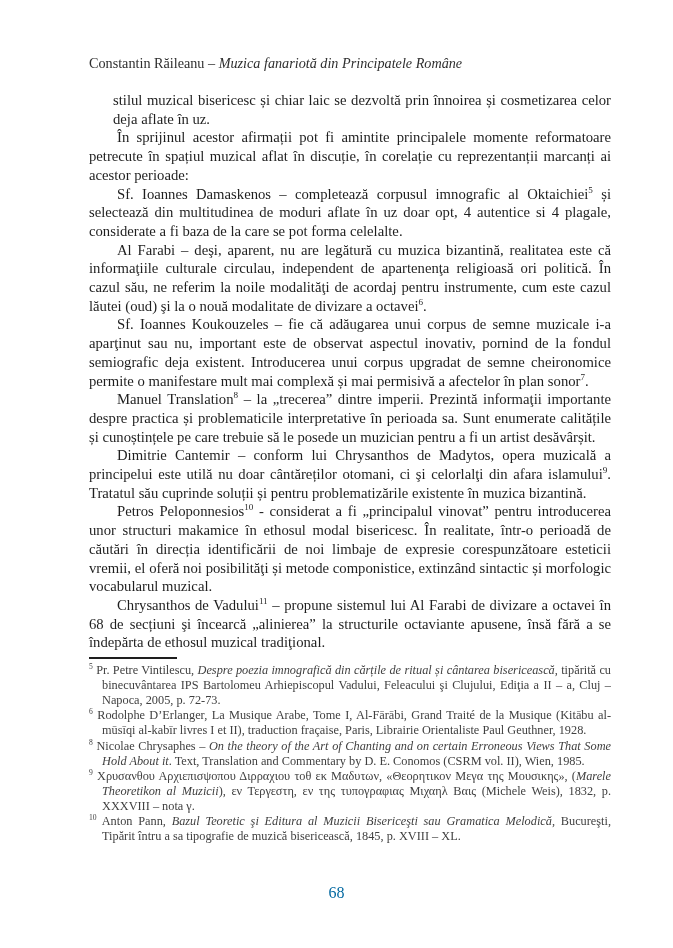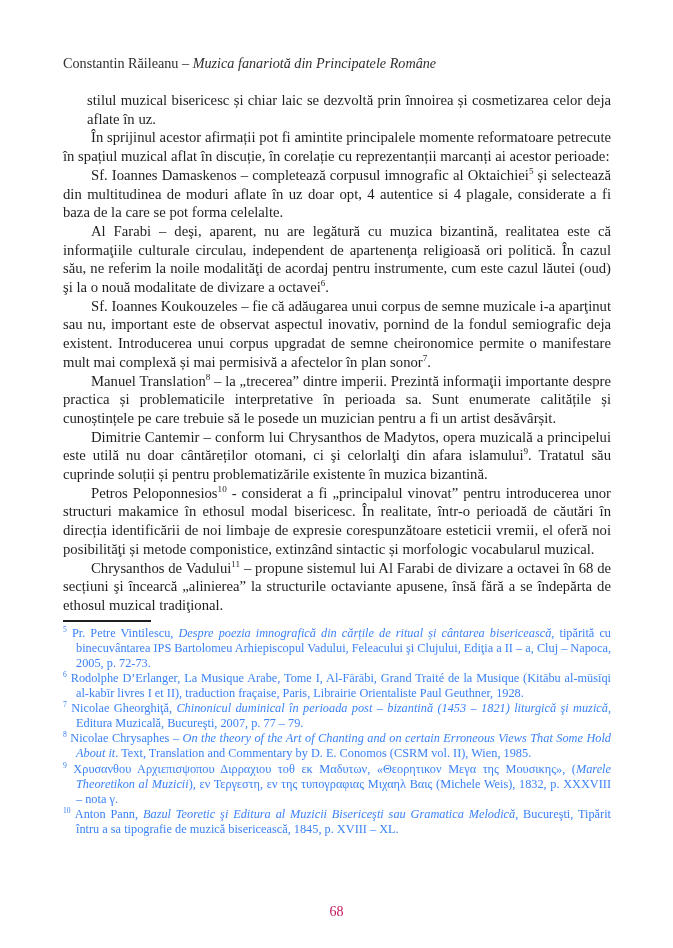--- a/index.html
+++ b/index.html
@@ -4,21 +4,21 @@
 <style>
   html,body{margin:0;padding:0;background:#e8e8e8;}
   .page{
     position:relative;
     width:673px;height:948px;
     margin:0 auto;
     background:#ffffff;
     color:#1e1e1e;
     font-family:"Liberation Serif","DejaVu Serif",serif;
     box-sizing:border-box;
-    padding:55px 62px 0 63px;
+    padding:55px 62px 0 89px;
     overflow:hidden;
   }
   .running-head{
     font-size:14.2px;
     line-height:17px;
     color:#2e2e2e;
     margin:0 0 19px 0;
     white-space:nowrap;
   }
   .running-head .book-title{font-style:italic;}
@@ -46,29 +46,29 @@
     border-top:2px solid #1e1e1e;
     margin:0 0 4px 0;
   }
   .footnotes .fn{
     margin:0;
     font-size:12.3px;
     line-height:15.1px;
     text-align:justify;
     padding-left:13px;
     text-indent:-13px;
-    color:#3b82f6;
+    color:#404040;
   }
   .page-number{
     position:absolute;
     left:0;right:0;
-    bottom:28px;
+    bottom:46px;
     text-align:center;
-    font-size:14px;
-    color:#be185d;
+    font-size:16px;
+    color:#0369a1;
   }
 </style>
 </head>
 <body>
 
 <div class="page">
 
   <p class="running-head"><span>Constantin Răileanu – </span><span class="book-title">Muzica fanariotă din Principatele Române</span></p>
 
   <div class="body-text">
@@ -80,21 +80,20 @@
     <p><span>Manuel Translation</span><sup>8</sup><span> – la „trecerea” dintre imperii. Prezintă informaţii importante despre practica și problematicile interpretative în perioada sa. Sunt enumerate calitățile și cunoștințele pe care trebuie să le posede un muzician pentru a fi un artist desăvârșit.</span></p>
     <p><span>Dimitrie Cantemir – conform lui Chrysanthos de Madytos, opera muzicală a principelui este utilă nu doar cântăreților otomani, ci şi celorlalţi din afara islamului</span><sup>9</sup><span>. Tratatul său cuprinde soluții și pentru problematizările existente în muzica bizantină.</span></p>
     <p><span>Petros Peloponnesios</span><sup>10</sup><span> - considerat a fi „principalul vinovat” pentru introducerea unor structuri makamice în ethosul modal bisericesc. În realitate, într-o perioadă de căutări în direcția identificării de noi limbaje de expresie corespunzătoare  esteticii vremii,  el oferă noi posibilităţi și metode componistice, extinzând sintactic și morfologic vocabularul muzical.</span></p>
     <p><span>Chrysanthos de Vadului</span><sup>11</sup><span> – propune sistemul lui Al Farabi de divizare a octavei în 68 de secțiuni şi încearcă „alinierea” la structurile octaviante apusene, însă fără a se îndepărta de ethosul muzical tradiţional.</span></p>
   </div>
 
   <div class="footnotes">
     <hr class="footnote-rule">
     <p class="fn"><sup>5</sup><span> Pr. Petre Vintilescu, </span><span class="it">Despre poezia imnografică din cărțile de ritual și cântarea bisericească</span><span>, tipărită cu binecuvântarea IPS Bartolomeu Arhiepiscopul Vadului, Feleacului şi Clujului, Ediţia a II – a, Cluj – Napoca, 2005, p. 72-73.</span></p>
     <p class="fn"><sup>6</sup><span> Rodolphe D’Erlanger, La Musique Arabe, Tome I, Al-Fārābi, Grand Traité de la Musique (Kitābu al-mūsīqi al-kabīr livres I et II), traduction fraçaise, Paris, Librairie Orientaliste Paul Geuthner, 1928.</span></p>
-    <p class="fn"><sup>7</sup><span> Nicolae Gheorghiţă,  </span><span class="it">Chinonicul duminical în perioada post – bizantină (1453 – 1821) liturgică şi muzică</span><span>, Editura Muzicală, Bucureşti, 2007, p. 77 – 79.</span></p>
     <p class="fn"><sup>8</sup><span> Nicolae Chrysaphes – </span><span class="it">On the theory of the Art of Chanting and on certain Erroneous Views That Some Hold About it</span><span>. Text, Translation and Commentary by D. E. Conomos (CSRM vol. II), Wien, 1985.</span></p>
     <p class="fn"><sup>9</sup><span> Χρυσανθου Αρχιεπισψοπου Διρραχιου τοθ εκ Μαδυτων, «Θεορητικον Μεγα της Μουσικης», (</span><span class="it">Marele Theoretikon al Muzicii</span><span>), εν Τεργεστη, εν της τυπογραφιας Μιχαηλ  Βαις (Michele Weis), 1832, p. XXXVIII – nota γ.</span></p>
     <p class="fn"><sup>10</sup><span> Anton Pann, </span><span class="it">Bazul Teoretic şi Editura al Muzicii Bisericeşti sau Gramatica Melodică</span><span>, Bucureşti, Tipărit întru a sa tipografie de muzică  bisericească, 1845, p. XVIII – XL.</span></p>
   </div>
 
   <div class="page-number">68</div>
 
 </div>
 
 </body></html>

